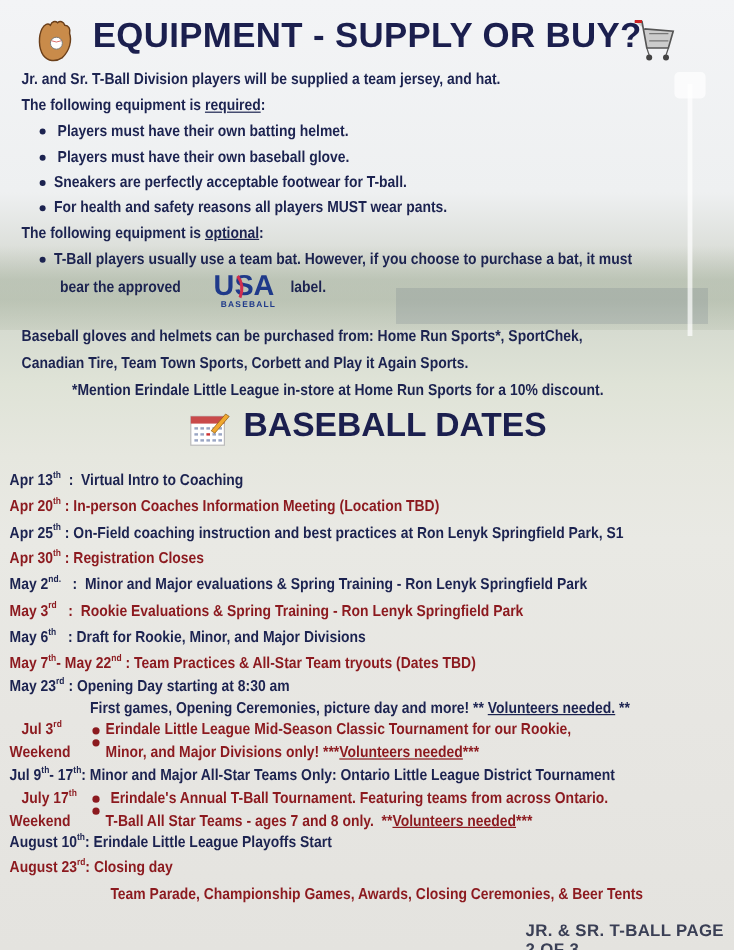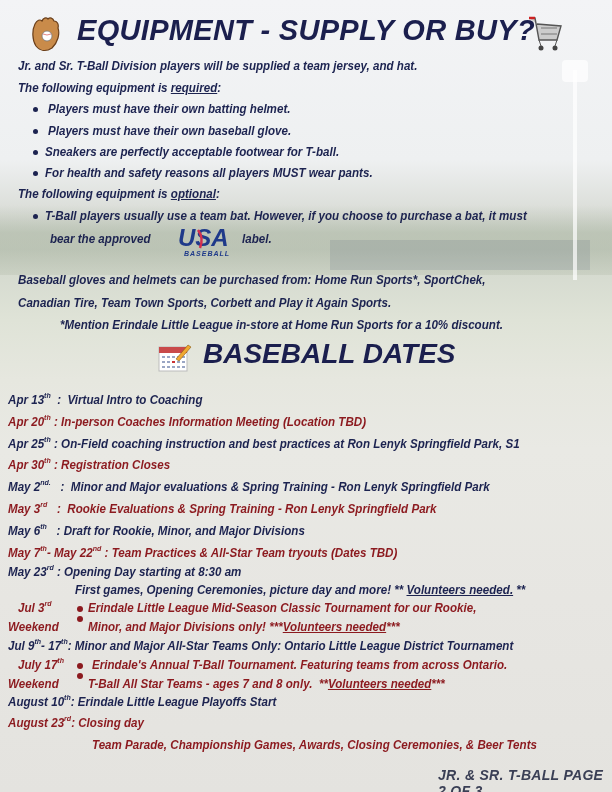--- a/index.html
+++ b/index.html
@@ -6,21 +6,21 @@
   body{width:612px;height:792px;overflow:hidden;position:relative;
     font-family:"Liberation Sans", sans-serif;color:#1c2350;}
   .bg{position:absolute;inset:0;
     background:
       linear-gradient(180deg,#f3f4f6 0px,#eef0f1 160px,#d9dcd6 215px,#c9cfc4 250px,#d6dbd0 275px,#dfe3d7 320px,#e6e7df 380px,#e9e9e4 450px,#e7e6e2 600px,#e4e3df 792px);}
   .trees{position:absolute;left:0;right:0;top:205px;height:70px;
     background:linear-gradient(180deg,rgba(150,165,145,0.0),rgba(150,165,140,0.35) 40%,rgba(170,180,160,0.25));}
   .building{position:absolute;left:330px;top:240px;width:260px;height:30px;background:rgba(120,130,140,0.25);}
   .light-pole{position:absolute;left:573px;top:70px;width:4px;height:210px;background:rgba(255,255,255,0.7);}
   .light-head{position:absolute;left:562px;top:60px;width:26px;height:22px;background:rgba(255,255,255,0.7);border-radius:4px;}
-  .page{position:absolute;inset:0;font-style:italic;}
+  .page{position:absolute;inset:0;}
   .title{position:absolute;left:0;right:0;top:14px;text-align:center;font-weight:bold;font-size:29px;color:#1b1f4e;letter-spacing:0.3px;}
   .glove{position:absolute;left:30px;top:16px;width:32px;height:36px;}
   .cart{position:absolute;left:527px;top:14px;width:36px;height:42px;}
   .t{position:absolute;font-weight:bold;font-size:13.2px;white-space:nowrap;transform:scaleX(0.88);transform-origin:left top;}
   .red{color:#8c1a1f;}
   .navy{color:#1c2350;}
   .u{text-decoration:underline;}
   .bullet{position:absolute;width:5px;height:5px;border-radius:50%;background:#1c2350;}
   .rbullet{position:absolute;width:6px;height:6px;border-radius:50%;background:#8c1a1f;}
   sup{font-size:8px;vertical-align:6px;line-height:0;}

